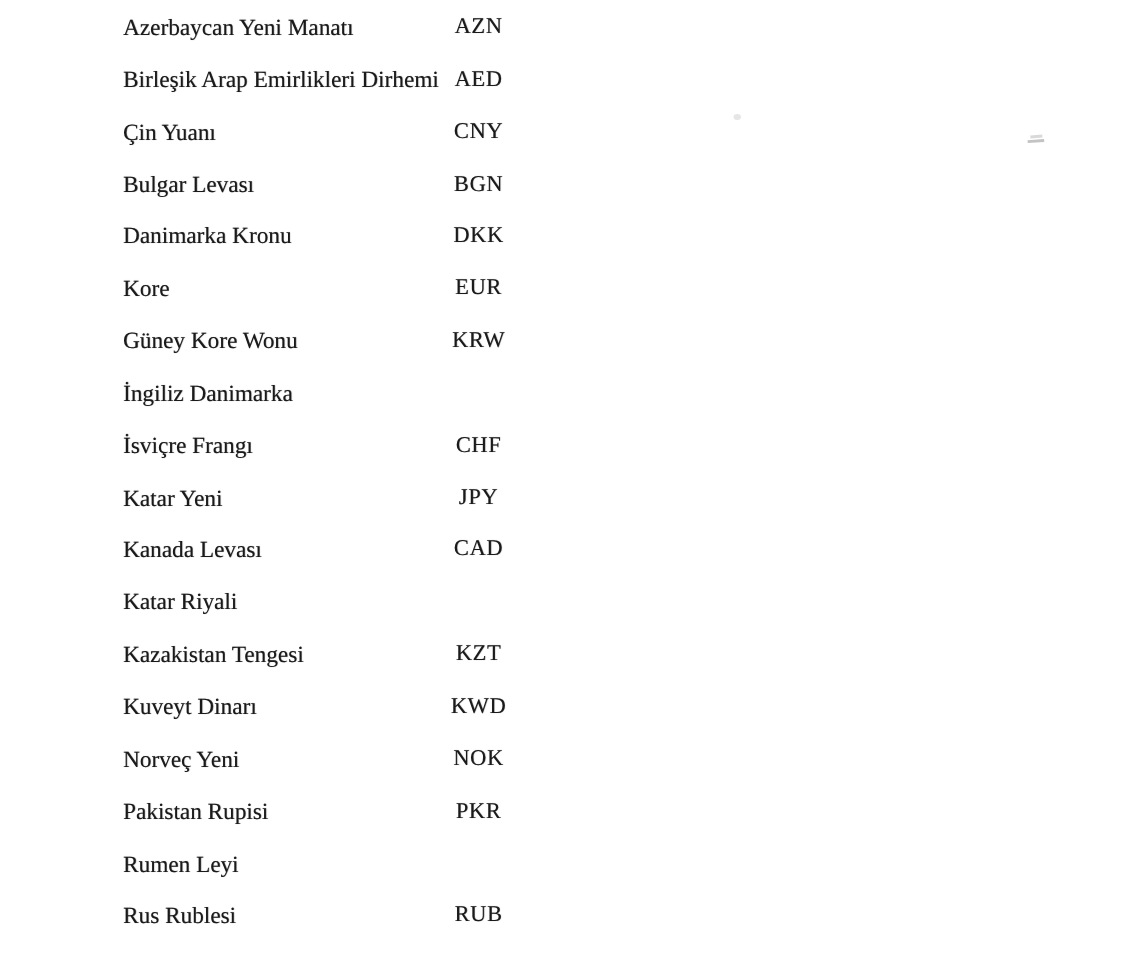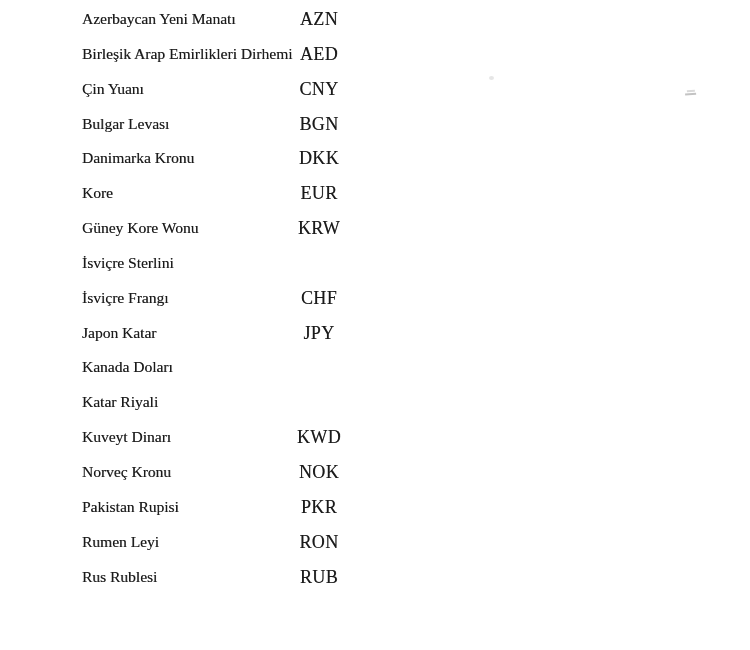--- a/index.html
+++ b/index.html
@@ -35,21 +35,21 @@
     color: #1a1a1a;
     white-space: nowrap;
     text-shadow: 0.3px 0.3px 0.5px rgba(25,25,25,0.55);
   }
   .code {
     position: absolute;
     left: 245px;
     width: 148px;
     top: 2px;
     text-align: center;
-    font-size: 18px;
+    font-size: 15px;
     line-height: 1.1;
     color: #1a1a1a;
     letter-spacing: 0.4px;
     white-space: nowrap;
     text-shadow: 0.3px 0.3px 0.5px rgba(25,25,25,0.55);
   }
   
   .speck {
     position: absolute;
     left: 489px;
@@ -120,61 +120,65 @@
     <span class="name">Kore</span>
     <span class="code">EUR</span>
   </div>
 
   <div class="row">
     <span class="name">Güney Kore Wonu</span>
     <span class="code">KRW</span>
   </div>
 
   <div class="row">
-    <span class="name">İsviçre Sterlini</span>
+    <span class="name">İngiliz Danimarka</span>
   </div>
 
 
   <div class="row">
     <span class="name">İsviçre Frangı</span>
     <span class="code">CHF</span>
   </div>
 
   <div class="row">
-    <span class="name">Japon Katar</span>
+    <span class="name">Katar Yeni</span>
     <span class="code">JPY</span>
   </div>
 
   <div class="row">
-    <span class="name">Kanada Doları</span>
+    <span class="name">Kanada Levası</span>
+    <span class="code">CAD</span>
   </div>
 
   <div class="row">
     <span class="name">Katar Riyali</span>
   </div>
 
+  <div class="row">
+    <span class="name">Kazakistan Tengesi</span>
+    <span class="code">KZT</span>
+  </div>
 
   <div class="row">
     <span class="name">Kuveyt Dinarı</span>
     <span class="code">KWD</span>
   </div>
 
   <div class="row">
-    <span class="name">Norveç Kronu</span>
+    <span class="name">Norveç Yeni</span>
     <span class="code">NOK</span>
   </div>
 
   <div class="row">
     <span class="name">Pakistan Rupisi</span>
     <span class="code">PKR</span>
   </div>
 
   <div class="row">
     <span class="name">Rumen Leyi</span>
-    <span class="code">RON</span>
   </div>
 
   <div class="row">
     <span class="name">Rus Rublesi</span>
     <span class="code">RUB</span>
   </div>
 </div>
   <div class="speck"></div>
   <div class="smudge"></div>
 </div>

